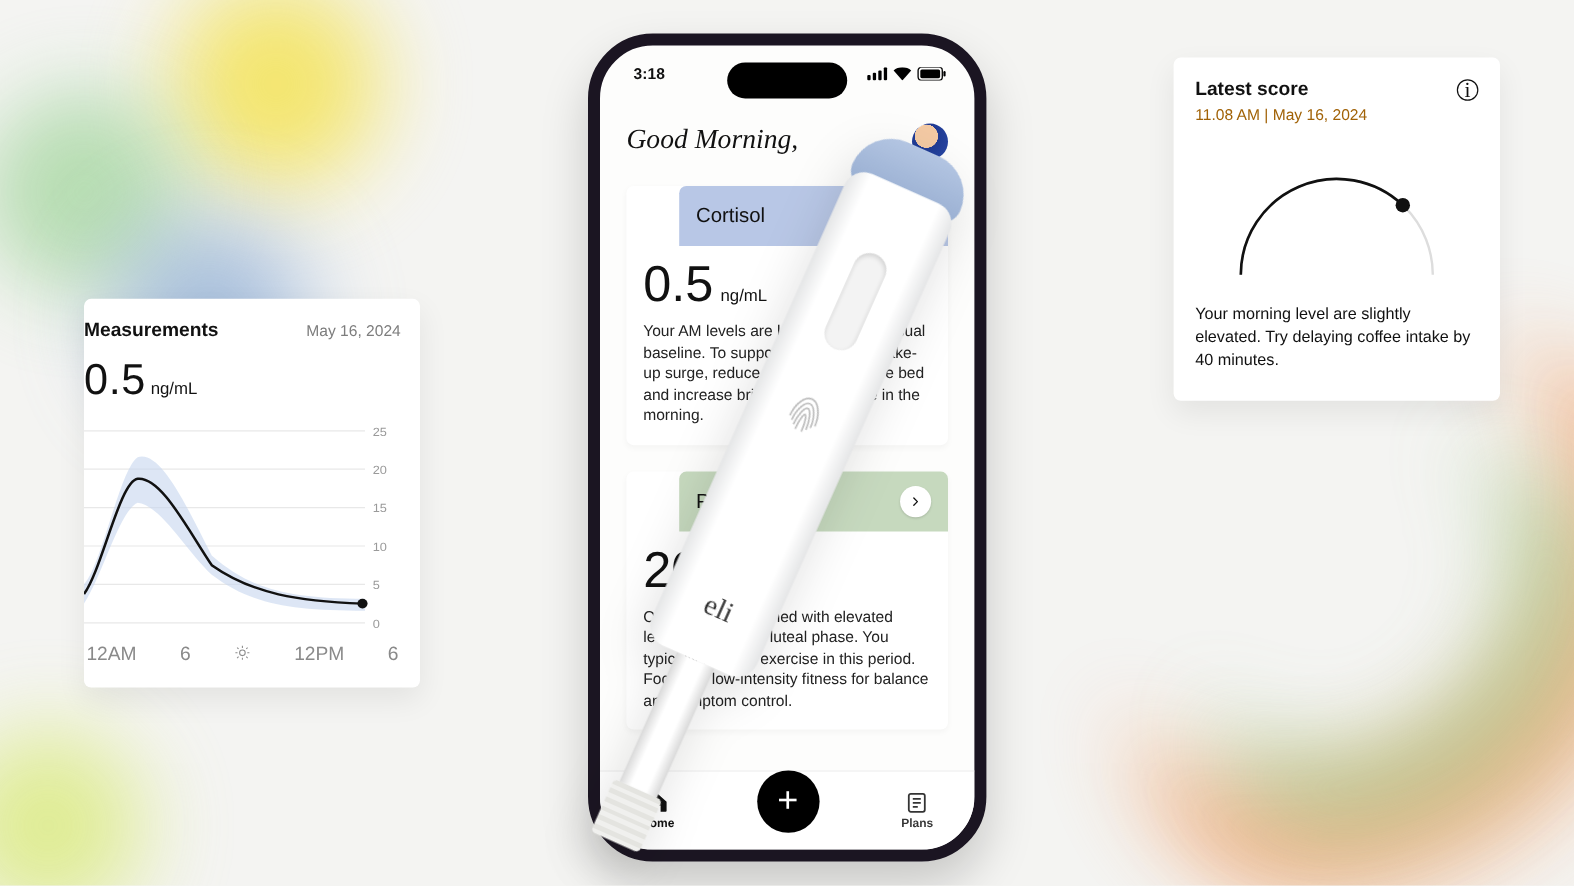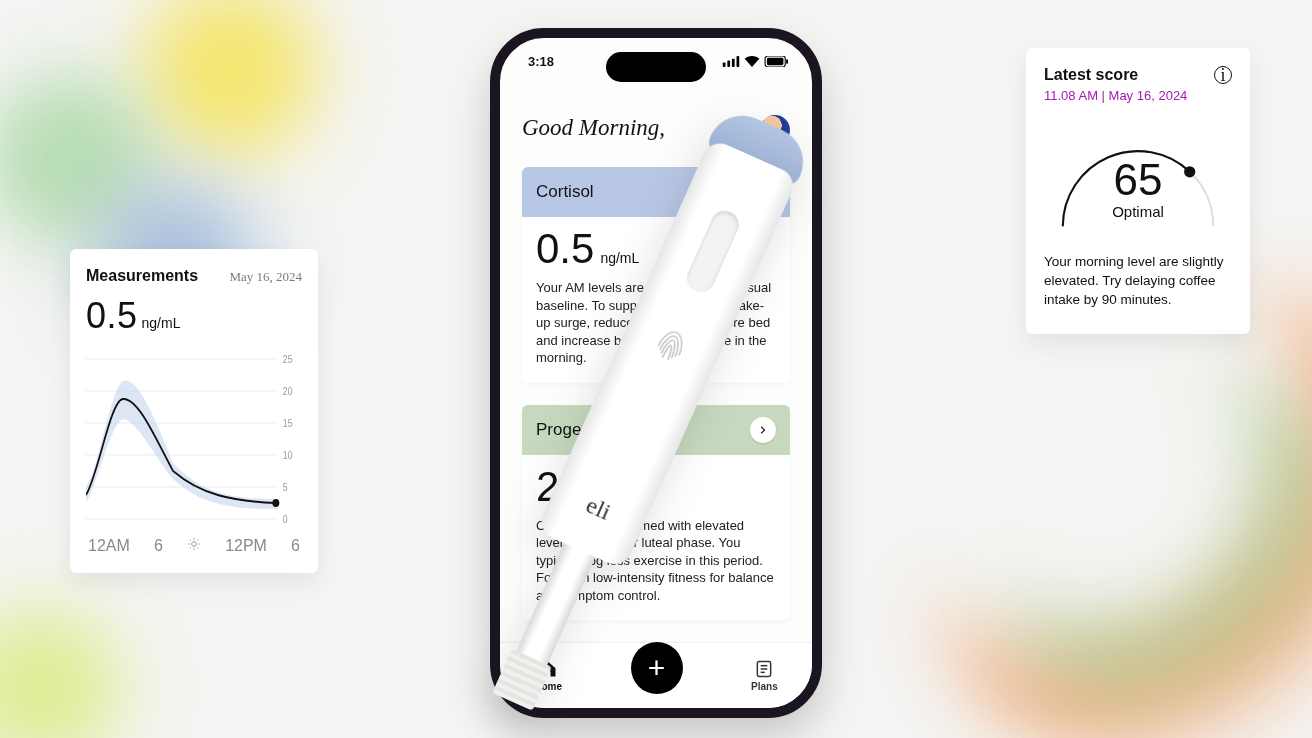--- a/index.html
+++ b/index.html
@@ -17,46 +17,46 @@
   .blob.yellow{width:220px;height:220px;background:radial-gradient(circle,#f4e45f 0%,#f4e45f 40%,transparent 70%);top:-40px;left:120px;}
   .blob.green1{width:200px;height:200px;background:radial-gradient(circle,#c9e6c3 0%,#9fd39a 40%,transparent 70%);top:60px;left:-30px;}
   .blob.blue1{width:230px;height:210px;background:radial-gradient(circle,#6f95c6 0%,#9cb8dc 40%,transparent 70%);top:160px;left:60px;opacity:.7;}
   .blob.lime{width:200px;height:200px;background:radial-gradient(circle,#d6e96a 0%,#d6e96a 40%,transparent 70%);bottom:-50px;left:-60px;opacity:.7;}
   .blob.orange{width:520px;height:520px;background:radial-gradient(circle at 30% 30%,transparent 40%,#f1a069 55%,transparent 72%);right:-120px;top:260px;}
   .blob.green2{width:360px;height:360px;background:radial-gradient(circle at 30% 30%,transparent 38%,#93c27a 55%,transparent 70%);right:-40px;top:360px;opacity:.7;}
 
   
   .measure-card{
     position:absolute;left:70px;top:249px;
-    width:248px;background:#fff;border-radius:6px;
+    width:280px;background:#fff;border-radius:6px;
     box-shadow:0 10px 25px rgba(0,0,0,.07);
-    padding:18px 16px 18px 16px;
+    padding:18px 16px 18px 0;
   }
   .measure-head{display:flex;justify-content:space-between;align-items:baseline;}
   .measure-title{font-size:16px;font-weight:600;}
-  .measure-date{font-size:13px;color:#7d7d7d;font-family:Liberation Serif, serif;}
+  .measure-date{font-size:13px;color:#7d7d7d;}
   .measure-value-row{display:flex;align-items:baseline;margin-top:10px;}
   .measure-value{font-size:36px;font-weight:400;letter-spacing:.5px;}
   .measure-unit{font-size:14px;margin-left:4px;}
   .chart-wrap{margin-top:14px;position:relative;}
   .chart-svg{display:block;width:100%;height:180px;}
   .xaxis{display:flex;justify-content:space-between;font-size:16px;color:#8a8a8a;margin-top:6px;padding:0 2px;}
   .sun-icon{display:inline-flex;width:14px;height:14px;}
 
   
   .score-card{
     position:absolute;right:62px;top:48px;
-    width:224px;background:#fff;border-radius:6px;
+    width:272px;background:#fff;border-radius:6px;
     box-shadow:0 10px 25px rgba(0,0,0,.07);
     padding:18px 18px 24px 18px;
   }
   .score-head{display:flex;justify-content:space-between;align-items:center;}
   .score-title{font-size:16px;font-weight:600;}
   .info-icon{font-size:18px;line-height:1;border:1.5px solid #111;border-radius:50%;width:18px;height:18px;display:flex;align-items:center;justify-content:center;font-family:Georgia,serif;}
-  .score-time{font-size:13px;color:#a21caf;margin-top:4px;}
+  .score-time{font-size:13px;color:#a16207;margin-top:4px;}
   .gauge-wrap{position:relative;width:100%;height:130px;margin-top:6px;display:flex;align-items:flex-end;justify-content:center;}
   .gauge-svg{width:200px;height:110px;}
   .gauge-center{position:absolute;top:46px;left:0;right:0;text-align:center;}
   .gauge-number{font-size:44px;font-weight:500;}
   .gauge-label{font-size:15px;margin-top:-2px;}
   .score-text{font-size:13.5px;line-height:1.4;margin-top:14px;}
 
   
   .phone{
     position:absolute;left:50%;top:28px;transform:translateX(-50%);
@@ -69,28 +69,28 @@
   }
   .dynamic-island{
     position:absolute;top:14px;left:50%;transform:translateX(-50%);
     width:100px;height:30px;background:#000;border-radius:20px;z-index:5;
   }
   .status-bar{display:flex;justify-content:space-between;align-items:center;padding:16px 22px 0 28px;font-size:13px;font-weight:600;}
   .status-icons{display:flex;align-items:center;gap:4px;}
   .status-icons svg{height:11px;}
 
   .phone-body{padding:0 22px;height:100%;overflow:hidden;}
-  .greet-row{display:flex;justify-content:space-between;align-items:flex-start;margin-top:46px;}
+  .greet-row{display:flex;justify-content:space-between;align-items:flex-start;margin-top:34px;}
   .greet-text .hello{font-family:Georgia,'Times New Roman',serif;font-style:italic;font-size:23px;}
   .greet-text .name{font-size:25px;font-weight:500;margin-top:2px;}
   .avatar{width:30px;height:30px;border-radius:50%;background:radial-gradient(circle at 40% 35%,#f3c9a3 0%,#f3c9a3 36%,#1f3a93 37%,#2b4aa8 100%);}
 
   .hormone-card{background:#fff;border-radius:6px;margin-top:22px;box-shadow:0 2px 5px rgba(0,0,0,.04);}
   .hormone-card + .hormone-card{margin-top:22px;}
-  .hormone-header{display:flex;justify-content:space-between;align-items:center;padding:12px 14px;border-radius:6px 6px 0 0;}
+  .hormone-header{display:flex;justify-content:space-between;align-items:center;padding:12px 14px;border-radius:6px 6px 0 0;margin-left:44px;}
   .hh-cortisol{background:#b8c7e6;}
   .hh-prog{background:#c6d9be;}
   .hh-title{font-size:17px;font-weight:500;}
   .arrow-circle{width:26px;height:26px;border-radius:50%;background:#fff;display:flex;align-items:center;justify-content:center;box-shadow:0 1px 2px rgba(0,0,0,.15);}
   .hormone-body{padding:8px 14px 16px 14px;}
   .h-value-row{display:flex;align-items:baseline;}
   .h-value{font-size:42px;font-weight:400;}
   .h-unit{font-size:14px;margin-left:6px;}
   .h-desc{font-size:13px;line-height:1.35;margin-top:6px;color:#222;}
 
@@ -193,26 +193,22 @@
     <div class="score-title">Latest score</div>
     <div class="info-icon">i</div>
   </div>
   <div class="score-time">11.08 AM  |  May 16, 2024</div>
   <div class="gauge-wrap">
     <svg class="gauge-svg" viewBox="0 0 200 110">
       <path d="M20 100 A80 80 0 0 1 180 100" fill="none" stroke="#ddd" stroke-width="2"></path>
       <path d="M20 100 A80 80 0 0 1 155 42" fill="none" stroke="#111" stroke-width="2.2"></path>
       <circle cx="155" cy="42" r="6" fill="#111"></circle>
     </svg>
-    <div class="gauge-center">
-      <div class="gauge-number">65</div>
-      <div class="gauge-label">Optimal</div>
-    </div>
-  </div>
-  <div class="score-text">Your morning level are slightly elevated. Try delaying coffee intake by 90 minutes.</div>
+  </div>
+  <div class="score-text">Your morning level are slightly elevated. Try delaying coffee intake by 40 minutes.</div>
 </div>
 
 <div class="phone">
   <div class="dynamic-island"></div>
   <div class="status-bar">
     <span>3:18</span>
     <span class="status-icons">
       <svg viewBox="0 0 18 12" width="18">
           <g fill="#000">
             <rect x="0" y="7" width="3" height="5" rx="1"></rect>

